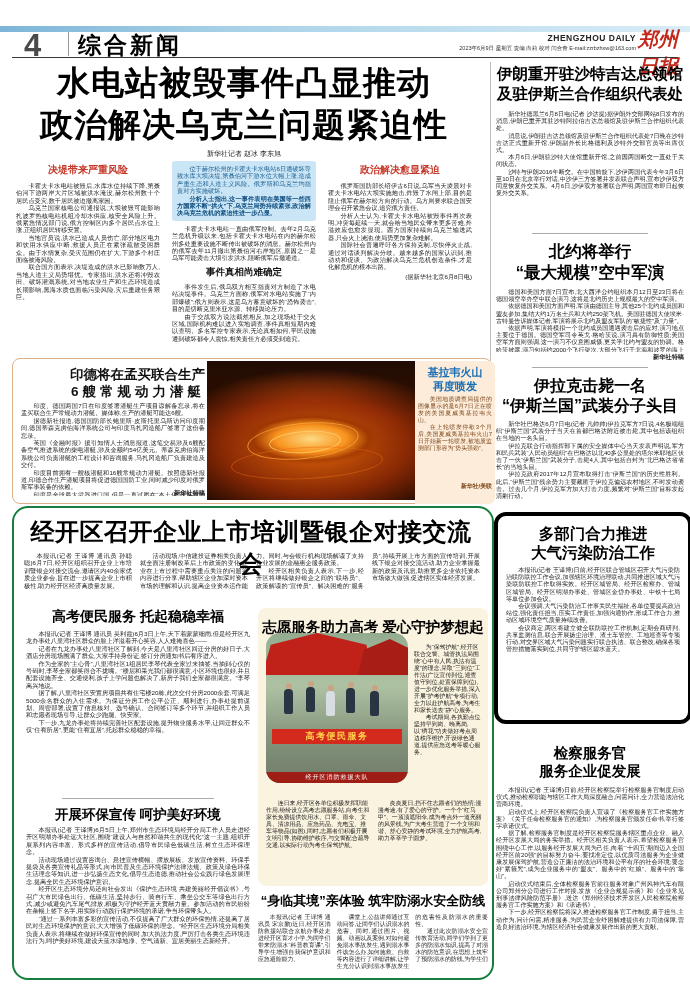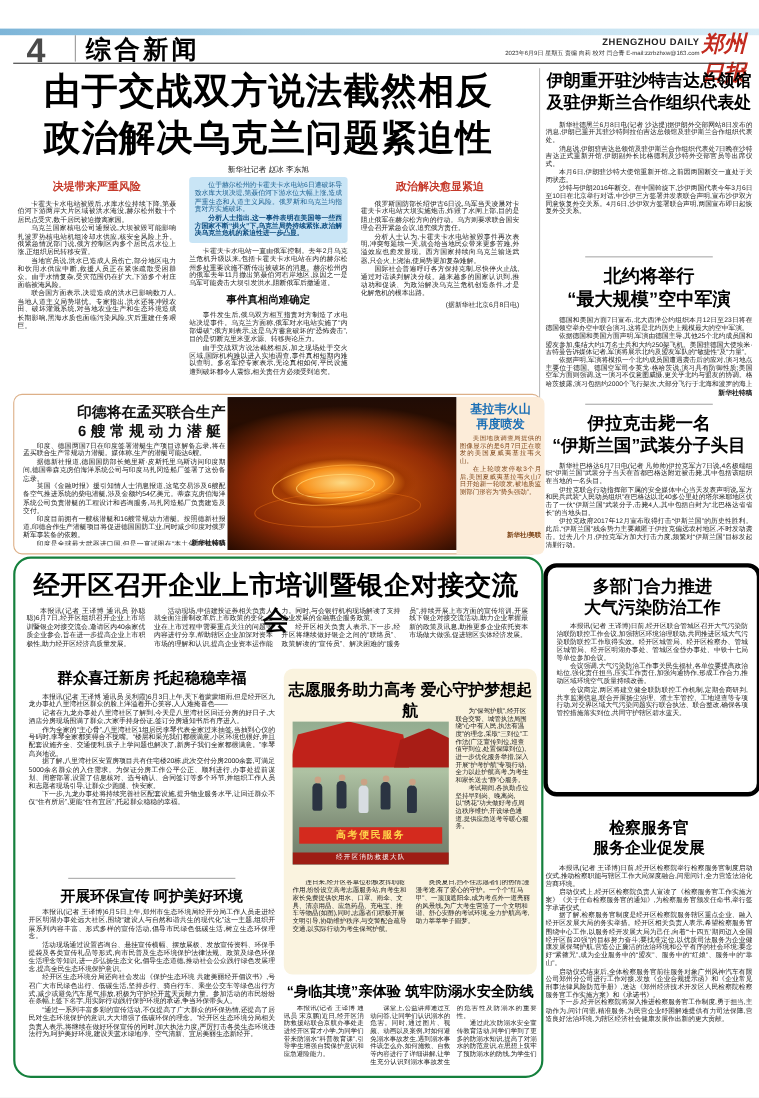--- a/index.html
+++ b/index.html
@@ -72,21 +72,21 @@
   .bluebox2{left:494px;top:512px;width:190px;height:204px;border:4px solid #000000;border-radius:12px;}
 
   
   .bigbox{left:12px;top:506px;width:478px;height:470px;border:2px solid #15803d;border-radius:16px;}
   .big-title{position:absolute;left:8px;top:8px;width:458px;text-align:center;
              font-size:24px;font-weight:800;color:#000;letter-spacing:.5px;}
   .fourcol{position:absolute;left:10px;top:44px;width:456px;height:58px;
            column-count:4;column-gap:8px;overflow:hidden;}
   .sub-art-title{font-weight:bold;color:#000;text-align:center;}
   .creambox{position:absolute;left:244px;top:100px;width:230px;height:278px;background:#faf3df;border-radius:8px;}
-  .gp{position:absolute;left:8px;top:48px;width:142px;height:130px;overflow:hidden;border-radius:0;
+  .gp{position:absolute;left:8px;top:25px;width:142px;height:150px;overflow:hidden;border-radius:14px;
       background:linear-gradient(180deg,#93ac90 0%,#aec2a3 35%,#84937c 70%,#6e7c69 100%);}
   .gp-canopy{position:absolute;left:-4px;top:0;width:110px;height:42px;background:#c0221a;
              clip-path:polygon(8% 28%,50% 0,95% 28%,100% 100%,0 100%);}
   .gp-canopy2{position:absolute;right:-8px;top:6px;width:58px;height:36px;background:#a81d16;
               clip-path:polygon(10% 30%,55% 0,100% 35%,100% 100%,0 100%);}
   .gp-fig{position:absolute;width:9px;height:25px;background:#2b3442;border-radius:4px 4px 2px 2px;}
   .gp-fig::before{content:"";position:absolute;left:1.5px;top:-6px;width:6px;height:6px;border-radius:50%;background:#caa285;}
   .gp-fig.light{background:#d8dde2;}
   .gp-banner{position:absolute;left:6px;top:96px;width:130px;height:15px;background:#d42a1e;
              color:#ffd24a;font-size:9px;font-weight:bold;text-align:center;line-height:15px;letter-spacing:1.5px;}
@@ -107,21 +107,21 @@
   <div class="abs top-strip"></div>
   <div class="abs page-num">4</div>
   <div class="abs head-vdiv"></div>
   <div class="abs section-title">综合新闻</div>
   <div class="abs paper-en">ZHENGZHOU DAILY</div>
   <div class="abs paper-cn">郑州日报</div>
   <div class="abs dateline">2023年6月9日 星期五 责编 向莉 校对 闫合青 E-mail:zzrbzhxw@163.com</div>
   <div class="abs head-rule"></div>
 
   <div class="abs headline">
-    <div>由于交战双方说法截然相反</div>
+    <div>水电站被毁事件凸显推动</div>
     <div>政治解决乌克兰问题紧迫性</div>
   </div>
   <div class="abs lead-byline">新华社记者 赵冰 李东旭</div>
 
   <div class="abs lead-cols">
     <div class="lead-col">
       <div class="subhead-red">决堤带来严重风险</div>
       <div class="bodytext">
           <p>卡霍夫卡水电站被毁后,水库水位持续下降,第聂伯河下游两岸大片区域被洪水淹没,赫尔松州数十个居民点受灾,数千居民被迫撤离家园。</p>
           <p>乌克兰国家核电公司通报说,大坝被毁可能影响扎波罗热核电站机组冷却水供应,核安全风险上升。俄紧急情况部门说,俄方控制区内多个居民点水位上涨,正组织居民转移安置。</p>
@@ -250,21 +250,21 @@
     </div>
 
   <div class="abs bigbox">
     <div class="big-title">经开区召开企业上市培训暨银企对接交流会</div>
     <div class="fourcol bodytext">
         <p>本报讯(记者 王译博 通讯员 孙聪聪)6月7日,经开区组织召开企业上市培训暨银企对接交流会,邀请区内40余家优质企业参会,旨在进一步提高企业上市积极性,助力经开区经济高质量发展。</p>
         <p>活动现场,中信建投证券相关负责人就全面注册制改革后上市政策的变化,企业在上市过程中需要重点关注的问题等内容进行分享,帮助辖区企业加深对资本市场的理解和认识,提高企业资本运作能力。同时,与会银行机构现场解读了支持企业发展的金融惠企服务政策。</p>
         <p>经开区相关负责人表示,下一步,经开区将继续做好银企之间的“联络员”、政策解读的“宣传员”、解决困难的“服务员”,持续开展上市方面的宣传培训,开展线下银企对接交流活动,助力企业掌握最新的政策及讯息,助推更多企业依托资本市场做大做强,促进辖区实体经济发展。</p>
       </div>
 
-    <div class="abs sub-art-title" style="left:12px;top:100px;width:224px;font-size:14px;">群众喜迁新房 托起稳稳幸福</div>
+    <div class="abs sub-art-title" style="left:12px;top:100px;width:224px;font-size:14px;">高考便民服务 托起稳稳幸福</div>
     <div class="abs bodytext" style="left:12px;top:122px;width:224px;height:162px;">
         <p>本报讯(记者 王译博 通讯员 吴利霞)6月3日上午,天下着蒙蒙细雨,但是经开区九龙办事处八里湾社区群众的脸上洋溢着开心笑容,人人难掩喜色——</p>
         <p>记者在九龙办事处八里湾社区了解到,今天是八里湾社区回迁分房的好日子,大酒店分房现场围满了群众,大家手持身份证,签订分房通知书后有序进入。</p>
         <p>作为全家的“主心骨”,八里湾社区1组居民李琴代表全家过来抽签,当抽到心仪的号码时,李琴全家都笑得合不拢嘴。“楼层和采光我们都很满意,小区环境也很好,并且配套设施齐全、交通便利,孩子上学问题也解决了,新房子我们全家都很满意。”李琴高兴地说。</p>
         <p>据了解,八里湾社区安置房项目共有住宅楼20栋,此次交付分房2000余套,可满足5000余名群众的入住需求。为保证分房工作公平公正、顺利进行,办事处提前谋划、周密部署,设置了信息核对、选号确认、合同签订等多个环节,并组织工作人员和志愿者现场引导,让群众少跑腿、快安家。</p>
         <p>下一步,九龙办事处将持续完善社区配套设施,提升物业服务水平,让回迁群众不仅“住有所居”,更能“住有宜居”,托起群众稳稳的幸福。</p>
       </div>
     <div class="abs divider-h" style="left:48px;top:290px;width:152px;"></div>
     <div class="abs sub-art-title" style="left:12px;top:298px;width:224px;font-size:13.5px;">开展环保宣传 呵护美好环境</div>
     <div class="abs bodytext" style="left:12px;top:318px;width:224px;height:150px;">

